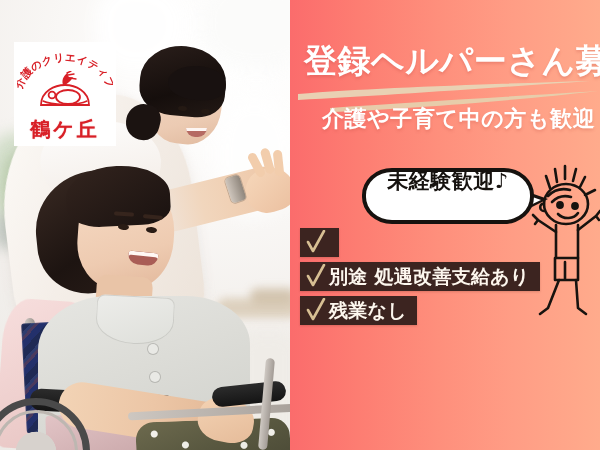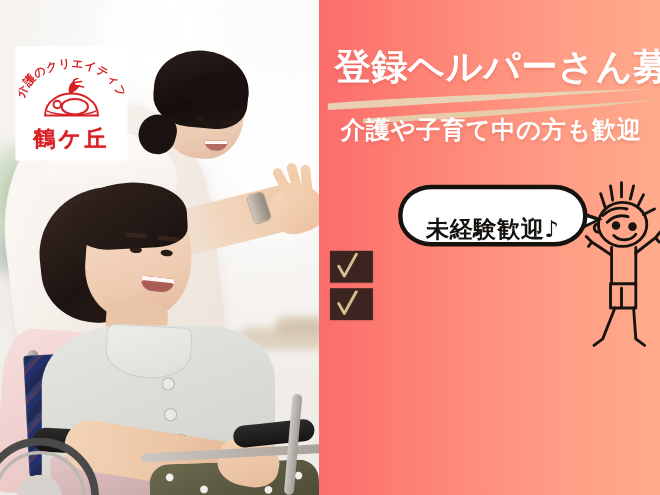--- a/index.html
+++ b/index.html
@@ -237,21 +237,21 @@
     fill:#d81f26; font-family:"DejaVu Sans",sans-serif;
     font-size:10.5px; font-weight:700; letter-spacing:.4px;
   }
   .logo-mark{
     position:absolute; left:20px; top:26px; width:56px; height:40px;
   }
   .logo-name{
     position:absolute; left:0; bottom:4px; width:96px;
     text-align:center;
     color:#d81f26;
-    font-family:Liberation Mono, monospace;
+    font-family:Liberation Sans, sans-serif;
     font-size:20px; font-weight:700; letter-spacing:3px;
     line-height:1;
     text-shadow:0 0 1px rgba(216,31,38,.6);
   }
 
   
   .panel{
     position:relative;
     flex:1 1 auto; height:450px;
     background:linear-gradient(90deg,#fb6c6c 0%,#fd7d72 22%,#fe8f7c 48%,#ff9d85 72%,#ffab8c 100%);
@@ -266,21 +266,21 @@
     font-size:33px;
     letter-spacing:.5px;
     white-space:nowrap;
     line-height:1;
     text-shadow:0 2px 3px rgba(186,70,60,.28);
   }
 
   .swash{ position:absolute; left:0; top:80px; width:310px; height:34px; pointer-events:none; }
 
   .sub1{
-    position:absolute; left:20px; top:108px;
+    position:absolute; left:32px; top:108px;
     color:#ffffff;
     font-family:"DejaVu Sans",sans-serif;
     font-weight:700; font-size:22px; letter-spacing:.6px;
     white-space:nowrap; line-height:1;
     text-shadow:0 2px 3px rgba(186,70,60,.25);
   }
   .sub2{
     position:absolute; left:7px; top:140px;
     color:#ffffff;
     font-family:"DejaVu Sans",sans-serif;
@@ -290,21 +290,21 @@
   }
 
   
   .bubble-wrap{ position:absolute; left:72px; top:168px; width:190px; height:58px; }
   .bubble{
     position:absolute; inset:0;
     background:#ffffff;
     border:4px solid #16120f;
     border-radius:30px/27px;
     width:172px; height:56px;
-    display:flex; align-items:flex-end; justify-content:center;
+    display:flex; align-items:flex-start; justify-content:center;
   }
   .bubble-text{
     color:#16120f;
     font-family:"DejaVu Sans",sans-serif;
     font-weight:700; font-size:21px; letter-spacing:.5px;
     white-space:nowrap; line-height:1;
     transform:translateY(-1px);
   }
   .bubble-tail{
     position:absolute; left:160px; top:22px; width:0; height:0;
@@ -492,18 +492,29 @@
           </span>
         </div>
       </div>
       <div class="row-wrap">
         <div class="chk-row">
           <span class="chk-mark">
             <svg viewBox="0 0 20 24" width="20" height="24">
                 <path d="M2 12 L7 21 L18 1" fill="none" stroke="#d7bf93" stroke-width="2.6" stroke-linecap="round" stroke-linejoin="round"></path>
               </svg>
           </span>
+          <span class="chk-label">別途 処遇改善支給あり</span>
+        </div>
+      </div>
+      <div class="row-wrap">
+        <div class="chk-row">
+          <span class="chk-mark">
+            <svg viewBox="0 0 20 24" width="20" height="24">
+                <path d="M2 12 L7 21 L18 1" fill="none" stroke="#d7bf93" stroke-width="2.6" stroke-linecap="round" stroke-linejoin="round"></path>
+              </svg>
+          </span>
+          <span class="chk-label">残業なし</span>
         </div>
       </div>
     </div>
 
   </div>
 </div>
 
 </body></html>

